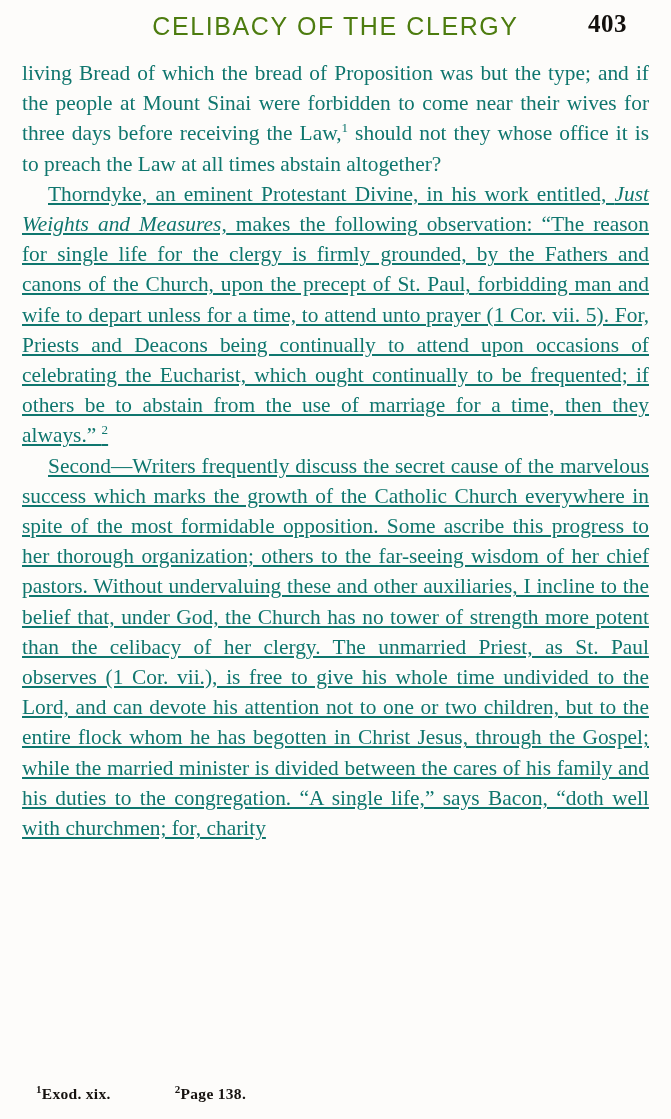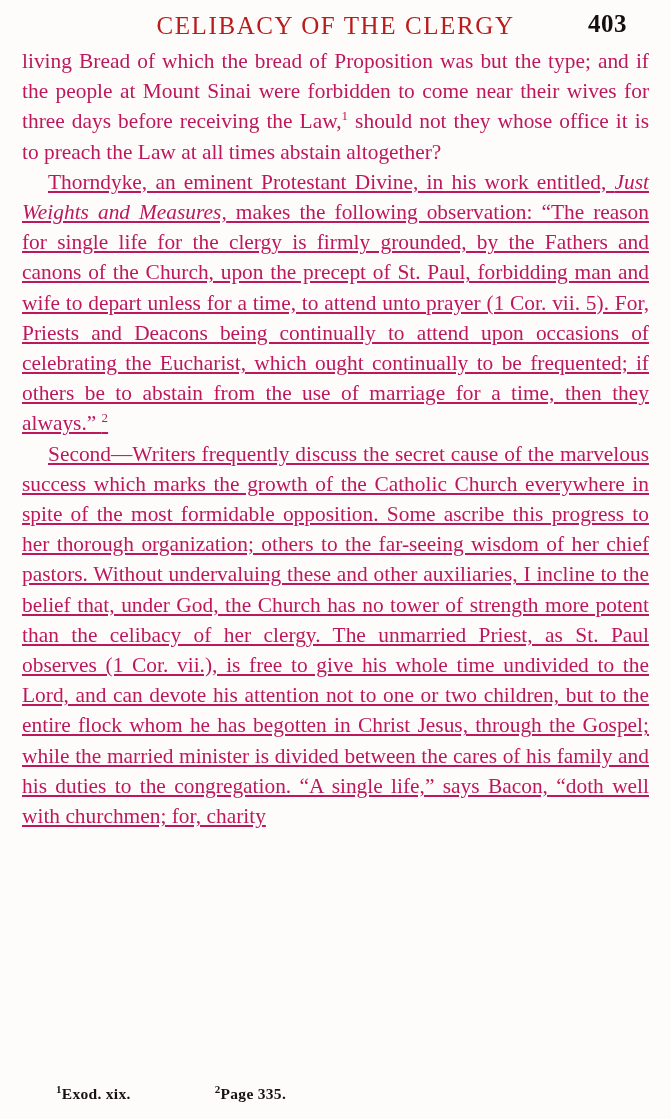--- a/index.html
+++ b/index.html
@@ -25,42 +25,43 @@
   .running-head {
     display: flex;
     align-items: baseline;
     justify-content: center;
     position: relative;
     height: 46px;
     padding-top: 12px;
     box-sizing: border-box;
   }
   .running-head .title {
-    font-family: Liberation Serif, serif;
+    font-family: Liberation Sans, sans-serif;
     font-size: 25px;
     letter-spacing: 1.6px;
     font-weight: 400;
-    color: #b91c1c;
+    color: #4d7c0f;
     text-align: center;
   }
   .running-head .folio {
     position: absolute;
     right: 22px;
     top: 10px;
     font-size: 25px;
     font-weight: 700;
     letter-spacing: 0.5px;
     color: #120f0c;
   }
   .body-text {
+    margin-top: 12px;
     font-size: 21.4px;
     line-height: 30.2px;
     text-align: justify;
     text-justify: inter-word;
-    color: #be185d;
+    color: #0f766e;
     -webkit-font-smoothing: none;
   }
   .body-text p {
     margin: 0;
   }
   .body-text p.indent {
     text-indent: 26px;
     text-decoration: underline;
   }
   .italic {
@@ -79,21 +80,20 @@
     font-size: 15.5px;
     font-weight: 700;
     letter-spacing: 0.3px;
     color: #171310;
     display: flex;
     gap: 64px;
     padding-left: 14px;
   }
   .footnotes .fn {
     white-space: nowrap;
-    margin-left: 20px;
   }
   .footnotes .fnmark {
     font-size: 11px;
     vertical-align: super;
     line-height: 0;
   }
 </style>
 </head>
 <body>
 
@@ -109,16 +109,16 @@
     <p><span>living Bread of which the bread of Proposition was but the type; and if the people at Mount Sinai were forbidden to come near their wives for three days before receiving the Law,</span><span class="sup">1</span><span> should not they whose office it is to preach the Law at all times abstain altogether?</span></p>
 
     <p class="indent"><span>Thorndyke, an eminent Protestant Divine, in his work entitled, </span><span class="italic">Just Weights and Measures,</span><span> makes the following observation: “The reason for single life for the clergy is firmly grounded, by the Fathers and canons of the Church, upon the precept of St. Paul, forbidding man and wife to depart unless for a time, to attend unto prayer (1 Cor. vii. 5).   For, Priests and Deacons being continually to attend upon occasions of celebrating the Eucharist, which ought continually to be frequented; if others be to abstain from the use of marriage for a time, then they always.” </span><span class="sup">2</span></p>
 
     <p class="indent"><span>Second—Writers frequently discuss the secret cause of the marvelous success which marks the growth of the Catholic Church everywhere in spite of the most formidable opposition.   Some ascribe this progress to her thorough organization; others to the far-seeing wisdom of her chief pastors. Without undervaluing these and other auxiliaries, I incline to the belief that, under God, the Church has no tower of strength more potent than the celibacy of her clergy.   The unmarried Priest, as St. Paul observes (1 Cor. vii.), is free to give his whole time undivided to the Lord, and can devote his attention not to one or two children, but to the entire flock whom he has begotten in Christ Jesus, through the Gospel; while the married minister is divided between the cares of his family and his duties to the congregation.   “A single life,” says Bacon, “doth well with churchmen; for, charity</span></p>
 
   </div>
 
   <div class="footnotes">
     <div class="fn"><span class="fnmark">1</span><span>Exod. xix.</span></div>
-    <div class="fn"><span class="fnmark">2</span><span>Page 335.</span></div>
+    <div class="fn"><span class="fnmark">2</span><span>Page 138.</span></div>
   </div>
 
 </div>
 
 </body></html>

